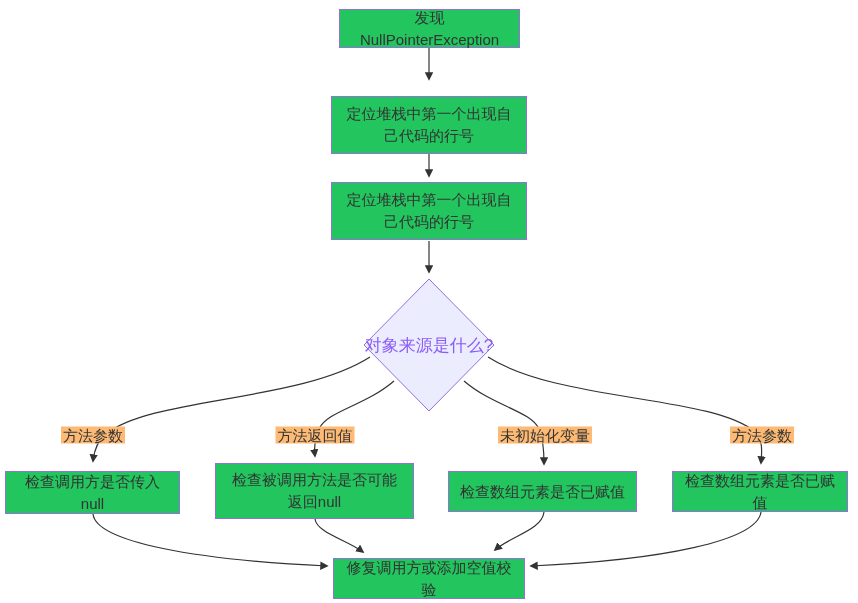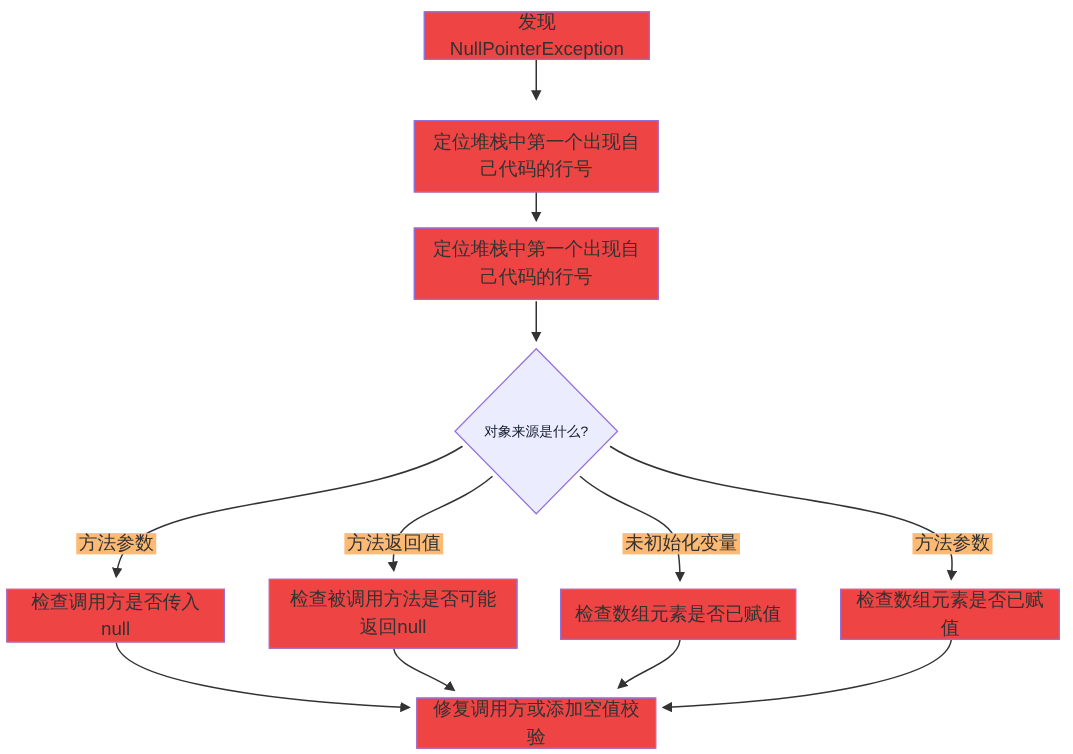--- a/index.html
+++ b/index.html
@@ -13,37 +13,37 @@
   }
   #edge-layer {
     position: absolute;
     left: 0; top: 0;
     width: 858px; height: 603px;
     z-index: 1;
   }
   .node {
     position: absolute;
     z-index: 2;
-    background: #ef4444;
+    background: #22c55e;
     border: 1px solid #9370DB;
     color: #333333;
     font-size: 15px;
     line-height: 22px;
     display: flex;
     align-items: center;
     justify-content: center;
     text-align: center;
     padding: 2px 10px;
     box-sizing: border-box;
   }
   .diamond-label {
     position: absolute;
     z-index: 2;
-    color: #0f172a;
-    font-size: 11px;
+    color: #8b5cf6;
+    font-size: 17px;
     white-space: nowrap;
     transform: translate(-50%, -50%);
   }
   .edge-label {
     position: absolute;
     z-index: 3;
     background: #fdba74;
     color: #333333;
     font-size: 15px;
     line-height: 17px;

